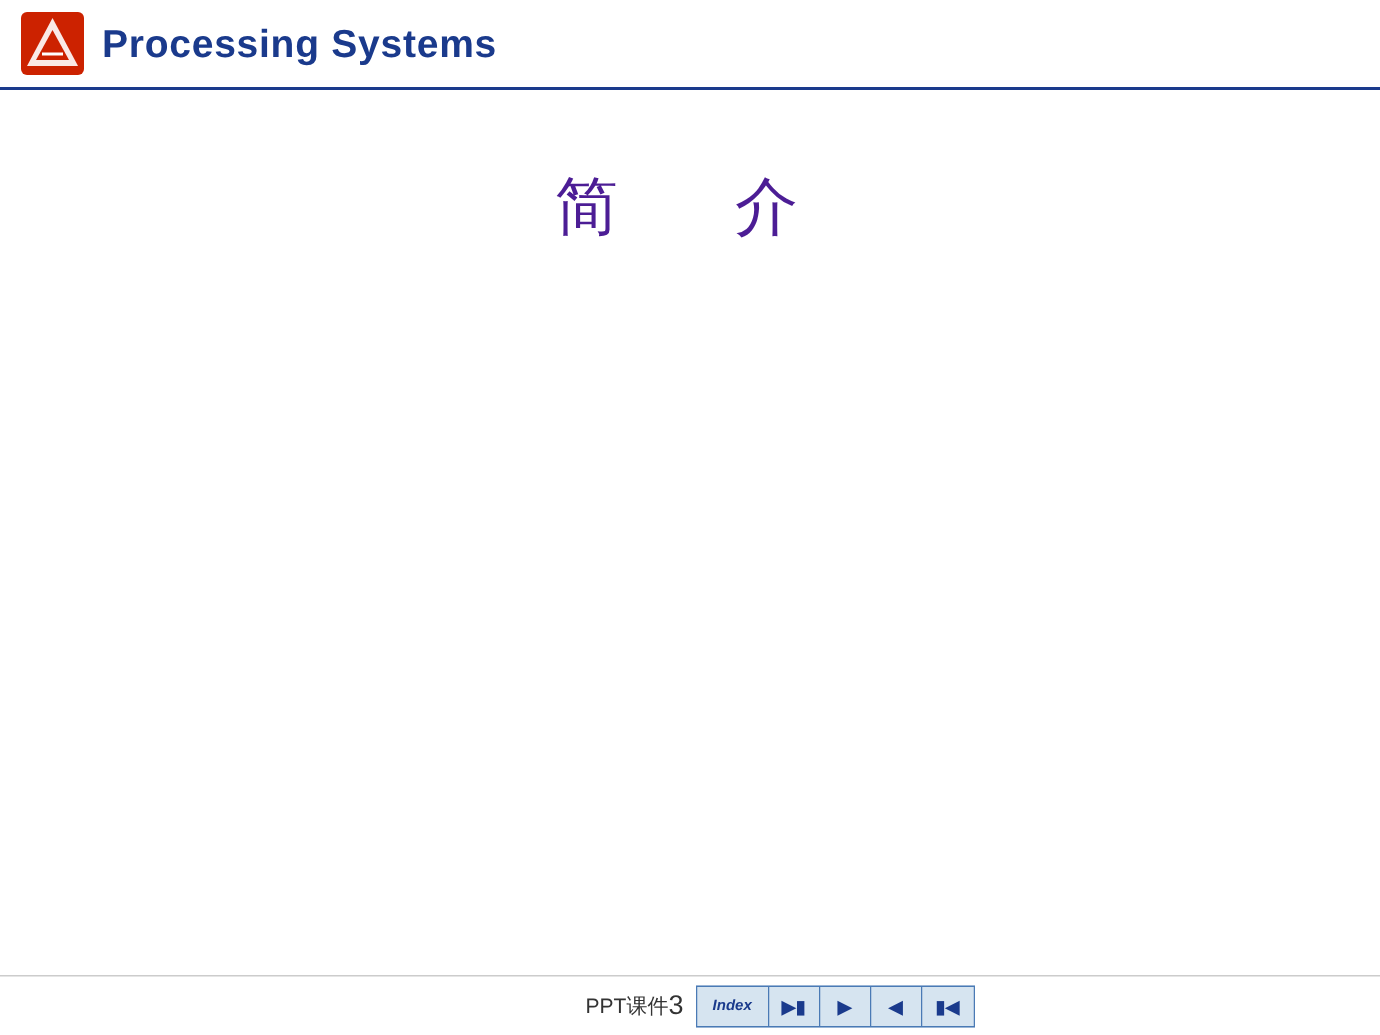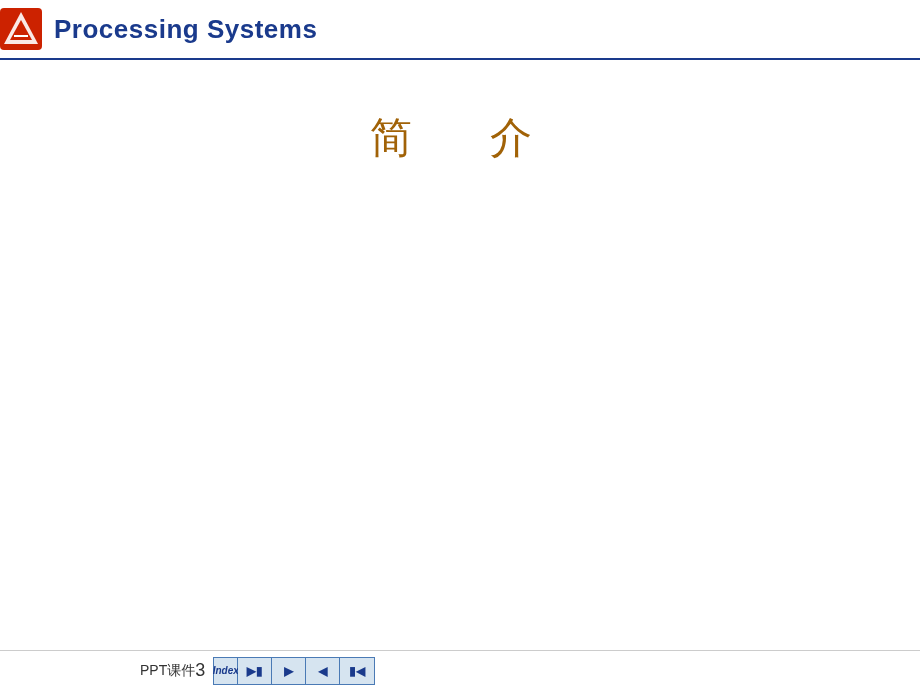--- a/index.html
+++ b/index.html
@@ -10,21 +10,21 @@
       background: #ffffff;
       font-family: 'SimSun', 'Microsoft YaHei', Arial, sans-serif;
       overflow: hidden;
       position: relative;
     }
 
     
     .header {
       display: flex;
       align-items: center;
-      padding: 8px 0;
+      padding: 8px 14px;
       border-bottom: 2px solid #1a3a8c;
       background: #ffffff;
       height: 60px;
     }
 
     .logo-icon {
       width: 42px;
       height: 42px;
       margin-right: 12px;
       flex-shrink: 0;
@@ -45,21 +45,21 @@
       flex-direction: column;
       align-items: flex-start;
       height: calc(690px - 60px - 40px);
     }
 
     
     .slide-title {
       width: 100%;
       text-align: center;
       font-size: 42px;
-      color: #a16207;
+      color: #4c1d95;
       margin-top: 30px;
       margin-bottom: 40px;
       letter-spacing: 18px;
       font-weight: normal;
     }
 
     
     .bullet-list {
       list-style: none;
       padding: 0;
@@ -86,21 +86,21 @@
 
     
     .footer {
       position: absolute;
       bottom: 0;
       left: 0;
       right: 0;
       height: 40px;
       display: flex;
       align-items: center;
-      justify-content: flex-start;
+      justify-content: center;
       padding: 0 20px;
       background: #ffffff;
       border-top: 1px solid #cccccc;
     }
 
     .footer-spacer {
       width: 120px;
     }
 
     .footer-center {
@@ -144,21 +144,21 @@
     }
 
     .nav-btn:last-child {
       border-right: none;
     }
 
     .nav-btn.index-btn {
       font-size: 10px;
       font-weight: bold;
       color: #1a3a8c;
-      width: 24px;
+      width: 48px;
       font-style: italic;
     }
   </style>
 </head>
 <body>
 
 <header class="header">
 
   <svg class="logo-icon" viewBox="0 0 42 42" xmlns="http://www.w3.org/2000/svg">
 

